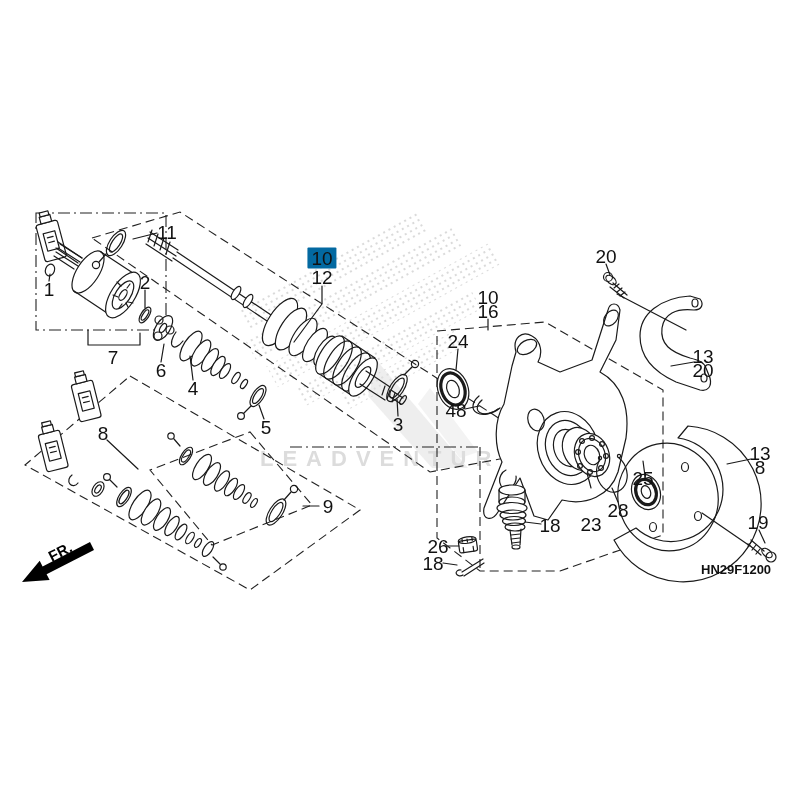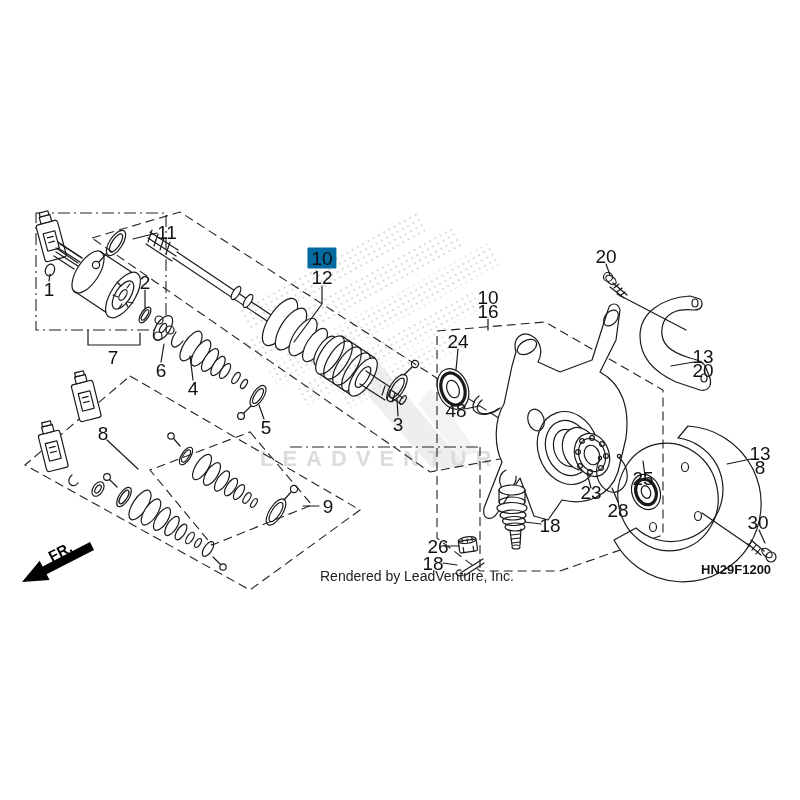--- a/index.html
+++ b/index.html
@@ -357,25 +357,24 @@
   <span class="pl" style="left:167px;top:232px">11</span>
   <span class="pl" style="left:322px;top:277px">12</span>
   <span class="pl" style="left:760px;top:453px">13</span>
   <span class="pl" style="left:760px;top:467px">8</span>
   <span class="pl" style="left:488px;top:297px">10</span>
   <span class="pl" style="left:488px;top:311px">16</span>
   <span class="pl" style="left:703px;top:356px">13</span>
   <span class="pl" style="left:703px;top:370px">20</span>
   <span class="pl" style="left:550px;top:525px">18</span>
   <span class="pl" style="left:606px;top:256px">20</span>
-  <span class="pl" style="left:758px;top:522px">30</span>
+  <span class="pl" style="left:758px;top:522px">19</span>
   <span class="pl" style="left:438px;top:546px">26</span>
-  <span class="pl" style="left:591px;top:492px">23</span>
+  <span class="pl" style="left:591px;top:524px">23</span>
   <span class="pl" style="left:458px;top:341px">24</span>
   <span class="pl" style="left:643px;top:478px">25</span>
   <span class="pl" style="left:433px;top:563px">18</span>
   <span class="pl" style="left:456px;top:410px">48</span>
   <span class="pl" style="left:618px;top:510px">28</span>
 
   <span class="fr-label">FR.</span>
-  <span class="credit">Rendered by LeadVenture, Inc.</span>
   <span class="code">HN29F1200</span>
 </div>
 
 </body></html>

